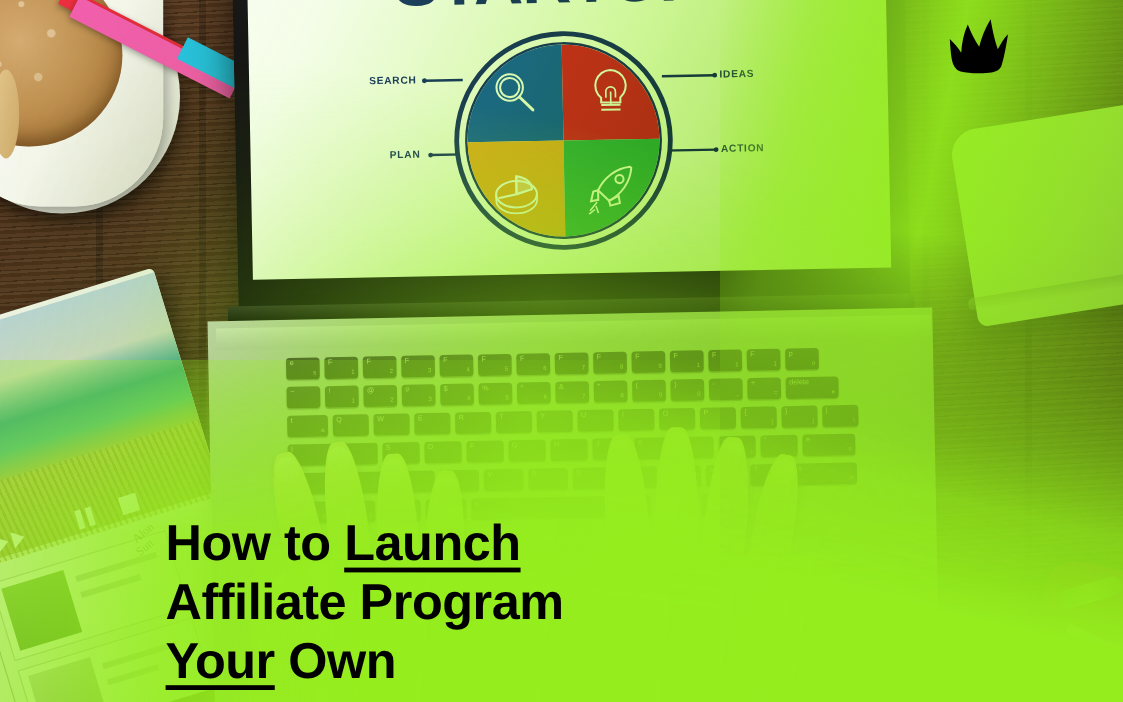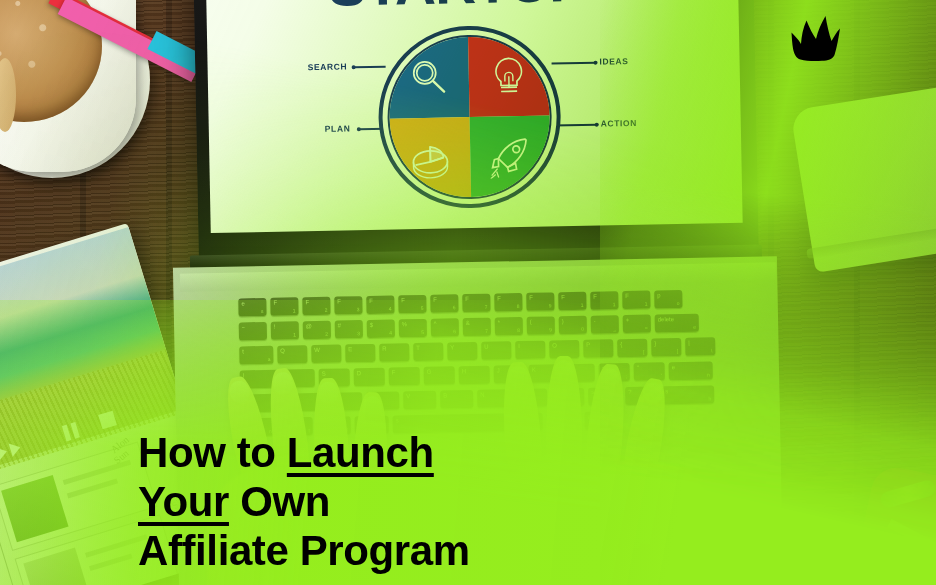--- a/index.html
+++ b/index.html
@@ -830,17 +830,17 @@
                C23.5 14 26.5 20 30 25 C32 17 35 9.5 39.5 2
                C41 11 43 20 45.5 27 C48 22.5 50.5 18 54 14.5
                C52.5 24 51 33 48.5 41 C46.5 45.5 42 46.5 36 46.8
                C28 47.2 20 47 14.5 45.5 C10 44.2 8 40 7 34.5
                C6.2 29.5 5.8 24 5.5 18.5 Z"></path>
     </svg>
   </div>
 
   <h1 id="headline">
     <span class="hl-line"><span>How to </span><span class="ul">Launch</span></span>
+    <span class="hl-line">Affiliate Program</span>
     <span class="hl-line"><span class="ul">Your</span><span> Own</span></span>
-    <span class="hl-line">Affiliate Program</span>
   </h1>
 
 </div>
 
 </body></html>

